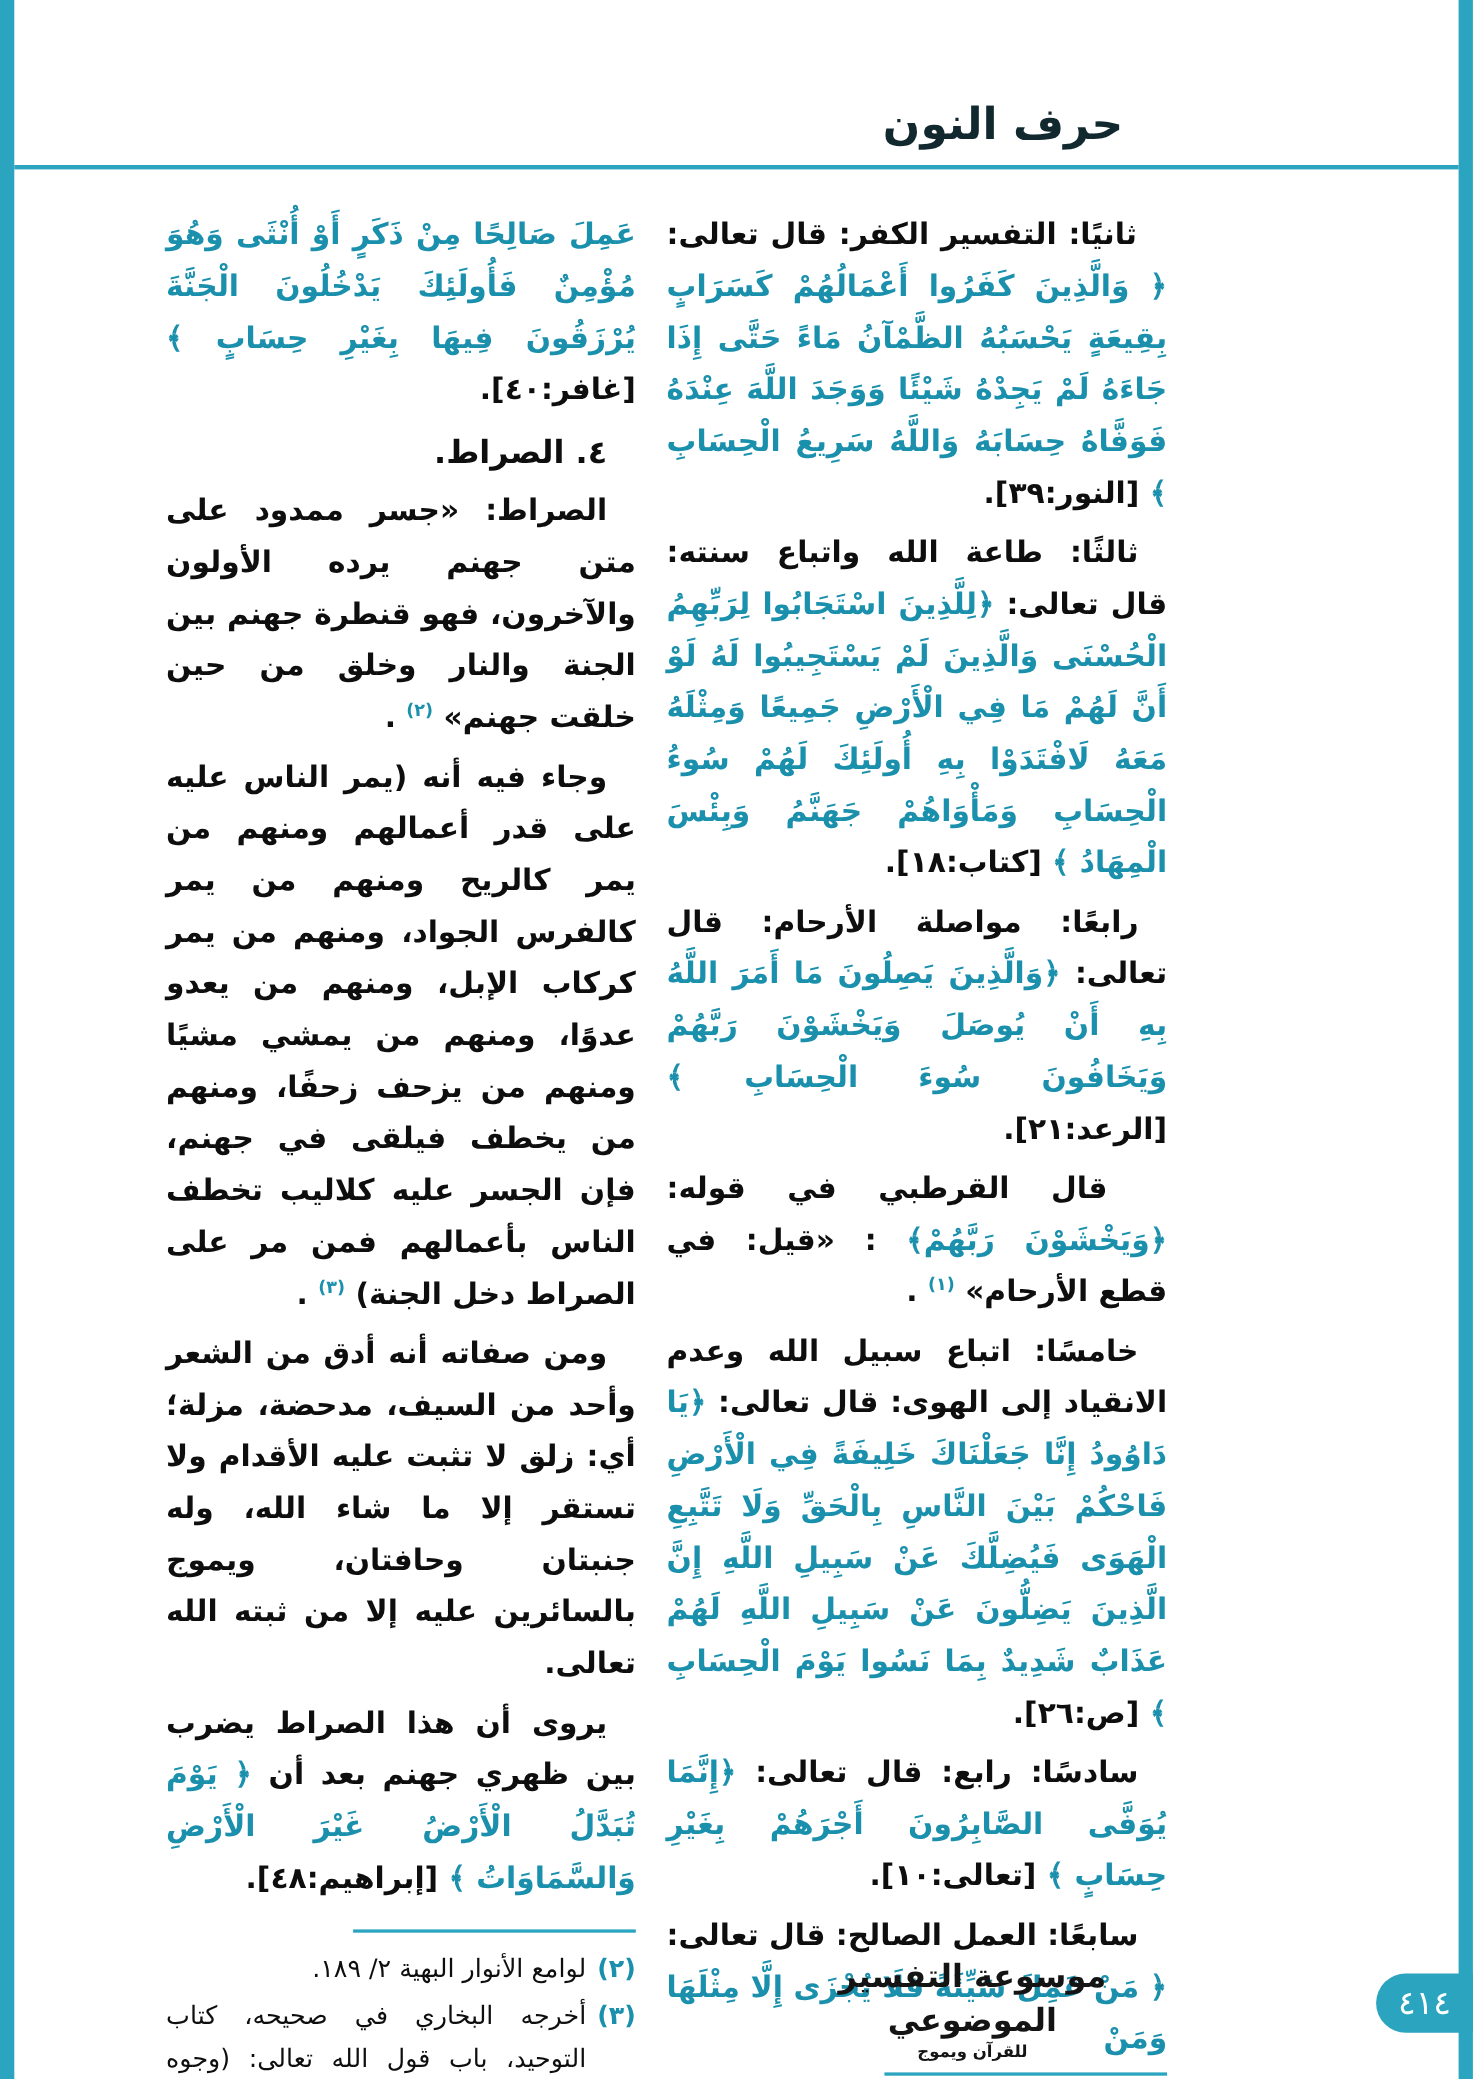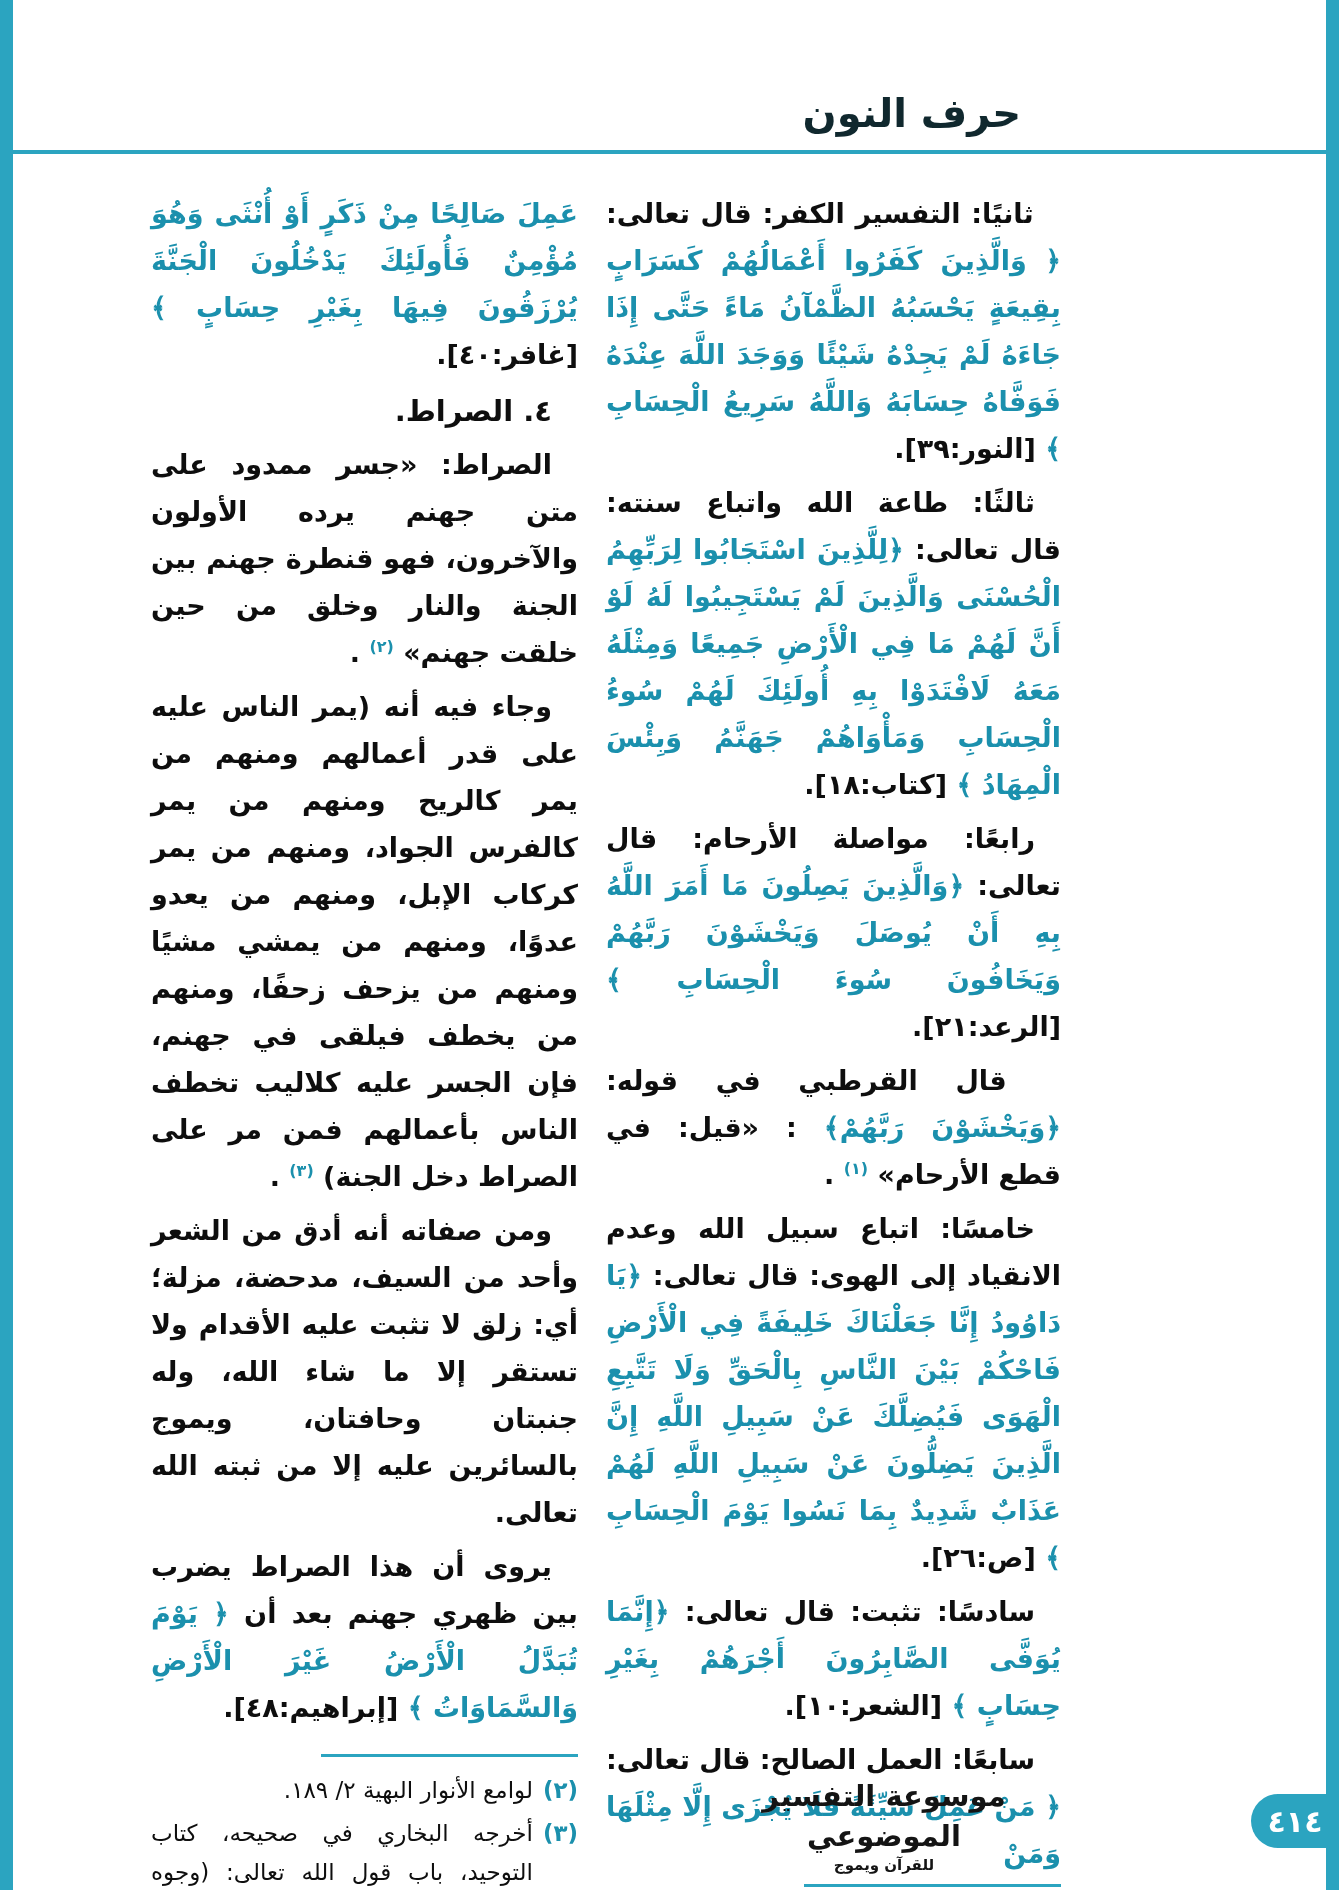--- a/index.html
+++ b/index.html
@@ -56,21 +56,21 @@
     position:absolute; right:330px; bottom:16px; width:250px;
     text-align:center; color:#141414;
   }
   .logo-line1 { font-size:29px; font-weight:700; line-height:40px; }
   .logo-line2 { font-size:15px; font-weight:700; letter-spacing:2px; }
 
   .page-badge {
     position:absolute; right:0; bottom:42px; width:88px; height:54px;
     background:#2ba4c0; border-radius:27px 0 0 27px;
     display:flex; align-items:center; justify-content:center;
-    color:#ffffff; font-size:30px; font-weight:700;margin-top:24px;
+    color:#ffffff; font-size:30px; font-weight:400;margin-top:24px;
   }
 </style>
 </head>
 <body>
 
 <div class="page">
 
   <div class="edge-bar edge-left"></div>
   <div class="edge-bar edge-right"></div>
 
@@ -107,23 +107,23 @@
         <span>.</span>
       </p>
 
       <p class="para">
         <span>خامسًا: اتباع سبيل الله وعدم الانقياد إلى الهوى: قال تعالى: </span>
         <span class="quran">﴿يَا دَاوُودُ إِنَّا جَعَلْنَاكَ خَلِيفَةً فِي الْأَرْضِ فَاحْكُمْ بَيْنَ النَّاسِ بِالْحَقِّ وَلَا تَتَّبِعِ الْهَوَى فَيُضِلَّكَ عَنْ سَبِيلِ اللَّهِ إِنَّ الَّذِينَ يَضِلُّونَ عَنْ سَبِيلِ اللَّهِ لَهُمْ عَذَابٌ شَدِيدٌ بِمَا نَسُوا يَوْمَ الْحِسَابِ ﴾</span>
         <span> [ص:٢٦].</span>
       </p>
 
       <p class="para">
-        <span>سادسًا: تثبت: قال تعالى: </span>
+        <span>سادسًا: رابع: قال تعالى: </span>
         <span class="quran">﴿إِنَّمَا يُوَفَّى الصَّابِرُونَ أَجْرَهُمْ بِغَيْرِ حِسَابٍ ﴾</span>
-        <span> [الشعر:١٠].</span>
+        <span> [تعالى:١٠].</span>
       </p>
 
       <p class="para">
         <span>سابعًا: العمل الصالح: قال تعالى: </span>
         <span class="quran">﴿ مَنْ عَمِلَ سَيِّئَةً فَلَا يُجْزَى إِلَّا مِثْلَهَا وَمَنْ</span>
       </p>
 
       <div class="footnotes pin-bottom">
         <div class="fn-rule"></div>
 

